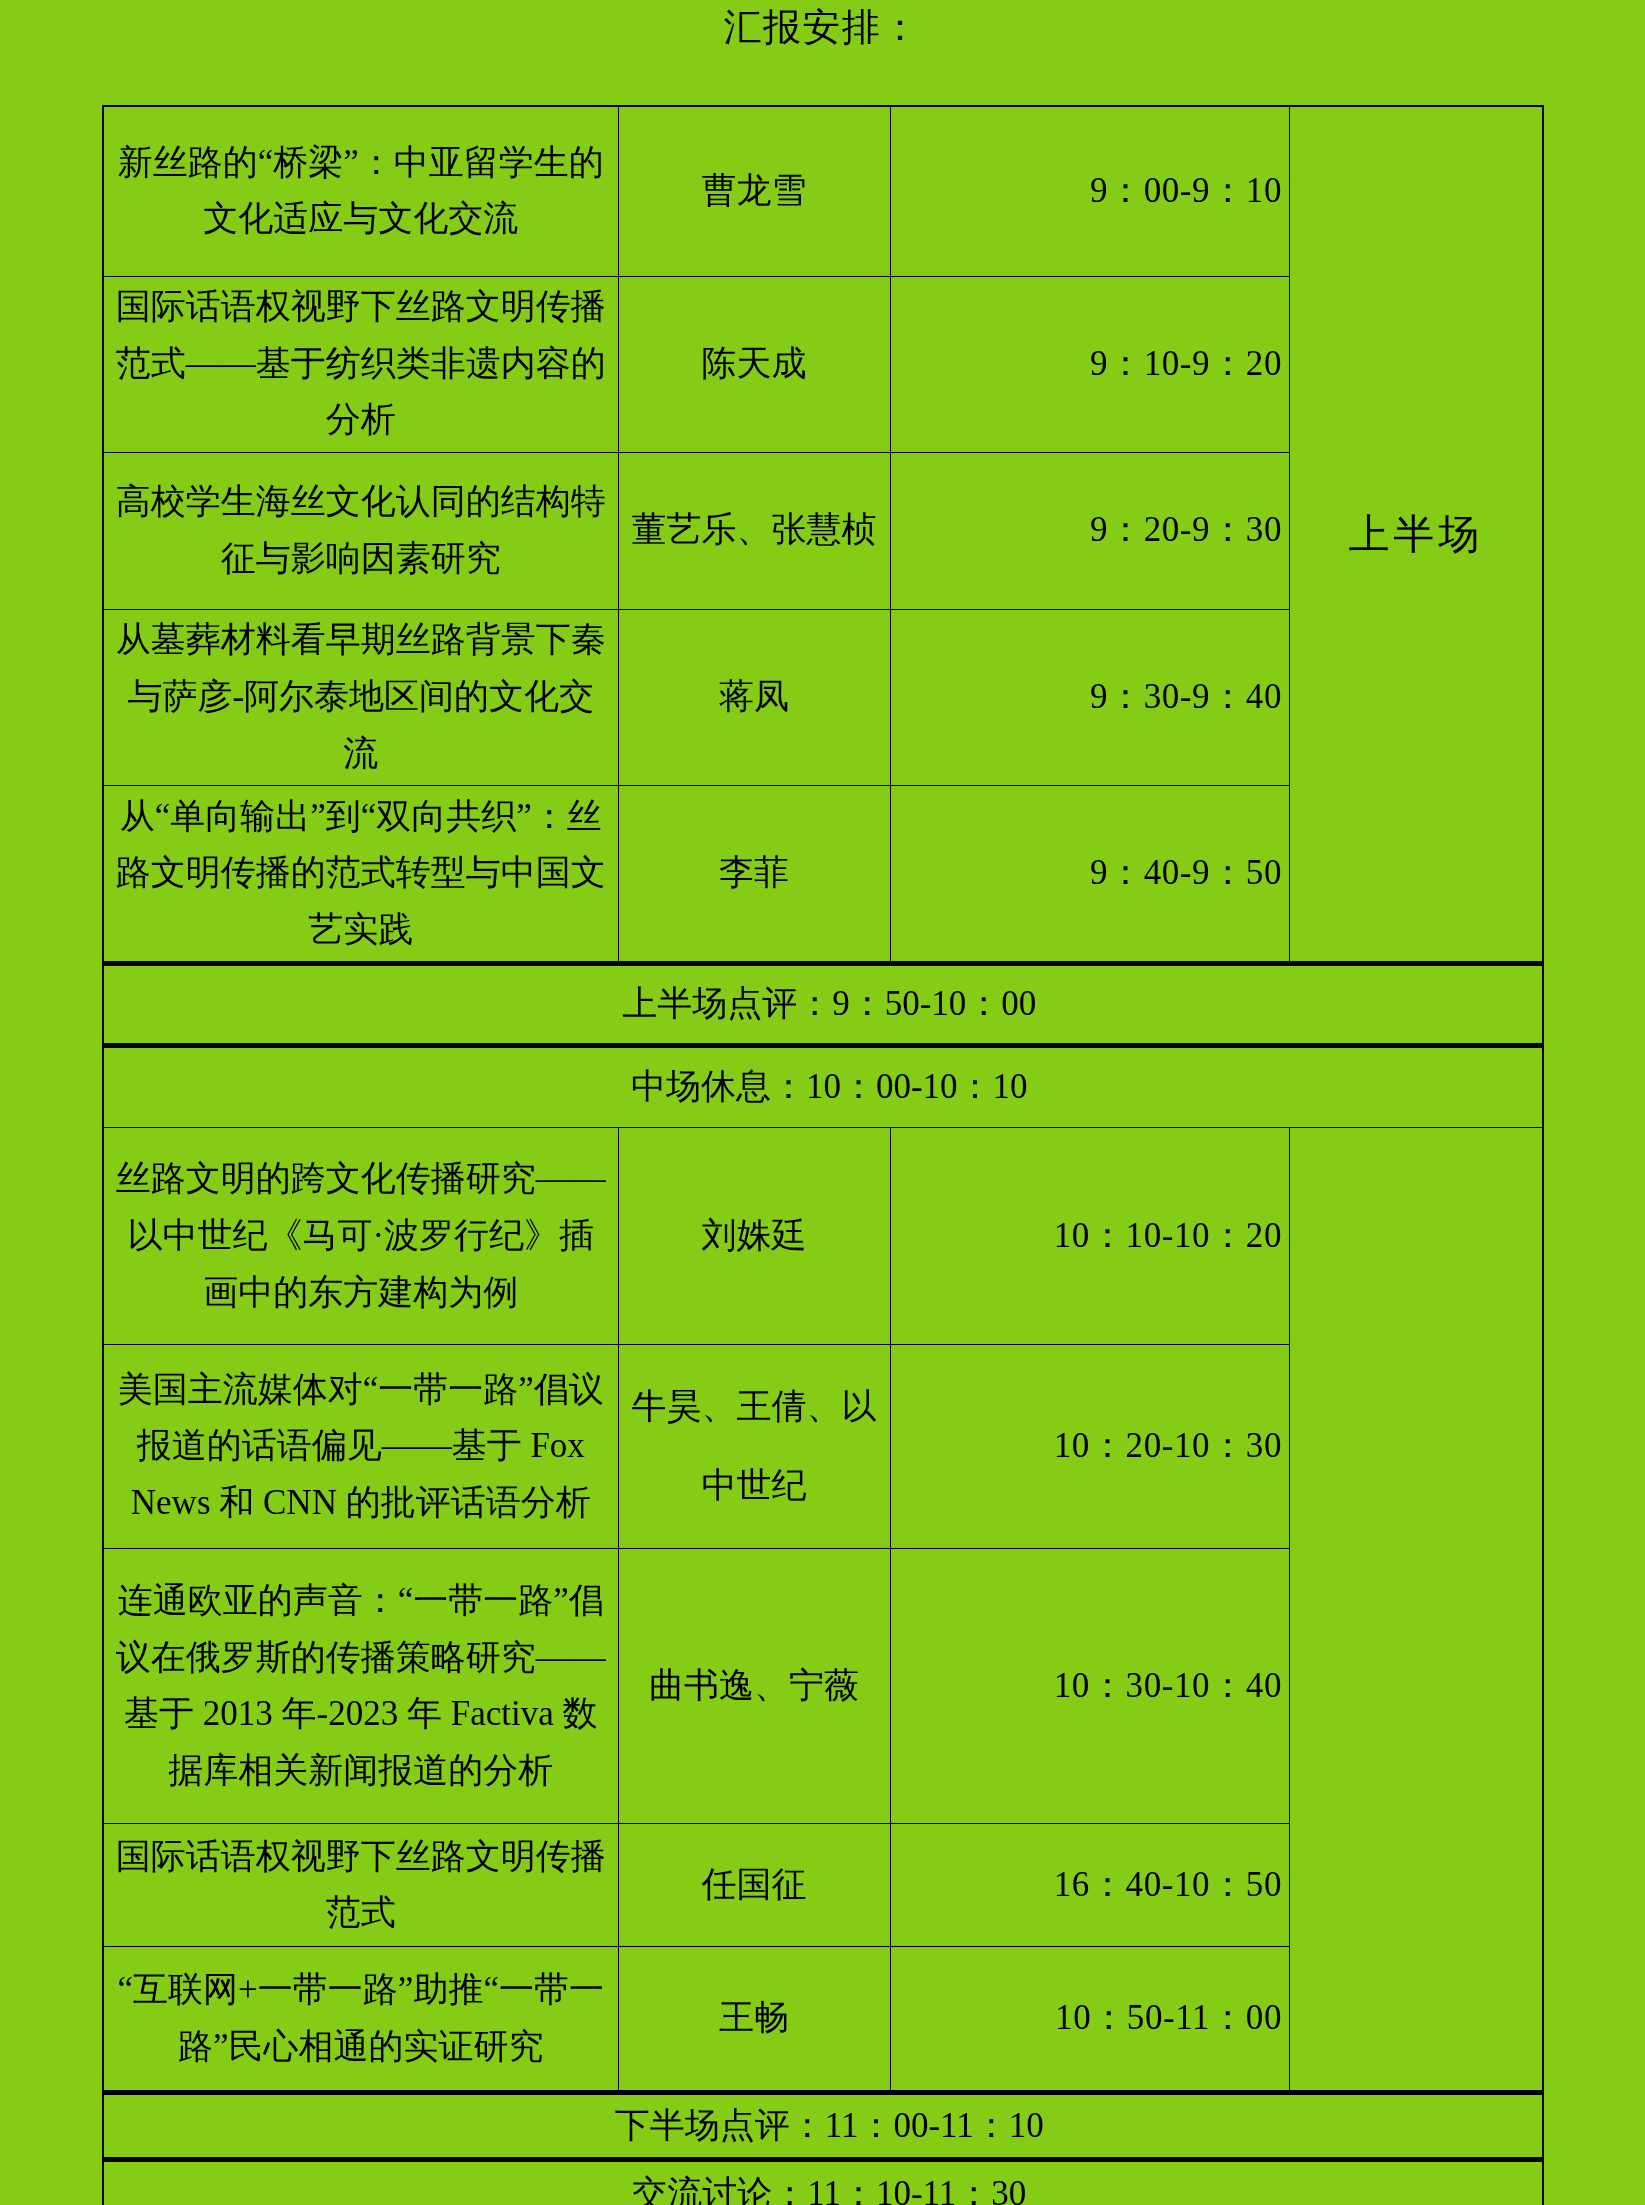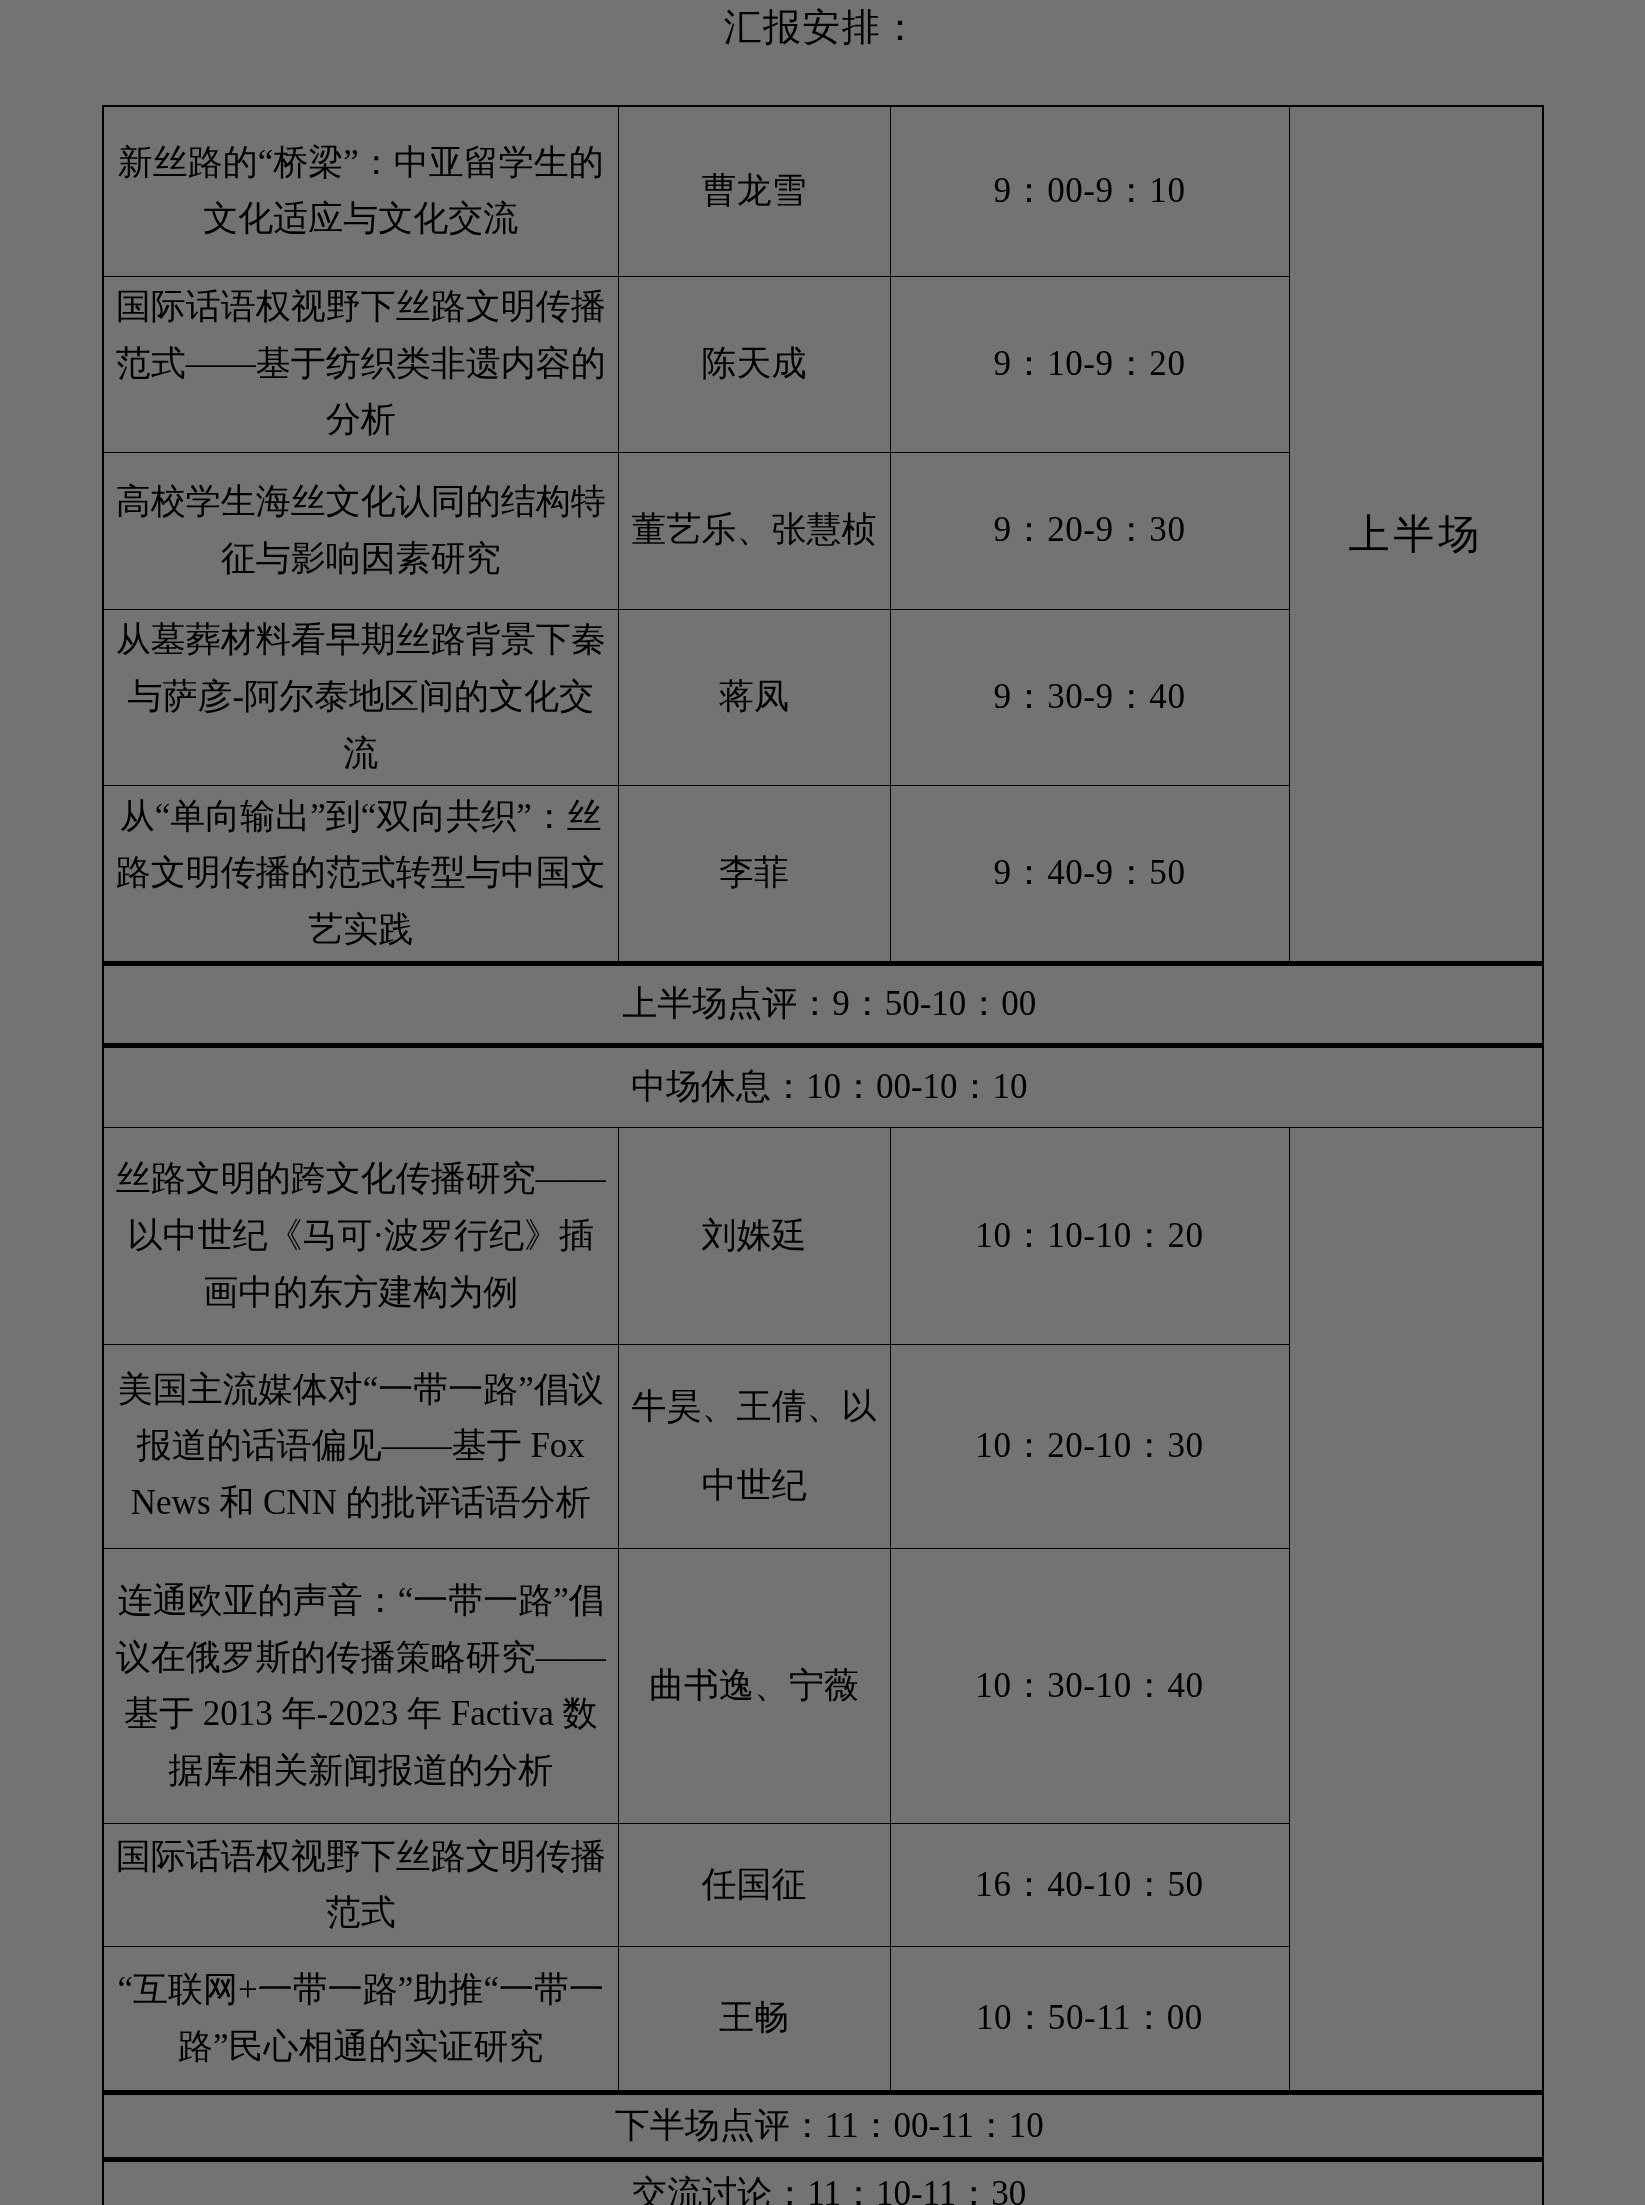--- a/index.html
+++ b/index.html
@@ -1,21 +1,21 @@
 <!DOCTYPE html>
 <html lang="zh" style="font-size:10.4px"><head>
 <meta charset="utf-8">
 <style>
   * { box-sizing: border-box; }
   html, body { margin: 0; padding: 0; background: #ffffff; }
   .page {
     position: relative;
     width: 1646px;
     height: 2205px;
-    background: #737373;
+    background: #84cc16;
     color: #000;
     font-family: "Liberation Serif", "DejaVu Serif", serif;
   }
   .doc-title {
     position: absolute;
     top: 5.2px;
     left: 102px;
     width: 1440px;
     text-align: center;
     font-size: 38px;
@@ -38,21 +38,21 @@
   td {
     border: 1.9px solid #000;
     vertical-align: middle;
     text-align: center;
     font-size: 35px;
     line-height: 1.62;
     padding: 2.6px 6.5px;
     overflow: hidden;
   }
   td.presenter { line-height: 2.25; }
-  td.time { letter-spacing: 0.6px; }
+  td.time { letter-spacing: 0.6px; text-align: right; }
   td.session { font-size: 41px; letter-spacing: 3.9px; }
   tr.heavy td { border-top-width: 5.2px; }
   tr.bottom td { border-bottom-width: 3.2px; }
   td.full { font-size: 35px; padding-left: 19px; }
 </style>
 </head>
 <body>
 
 <div class="page">
 

